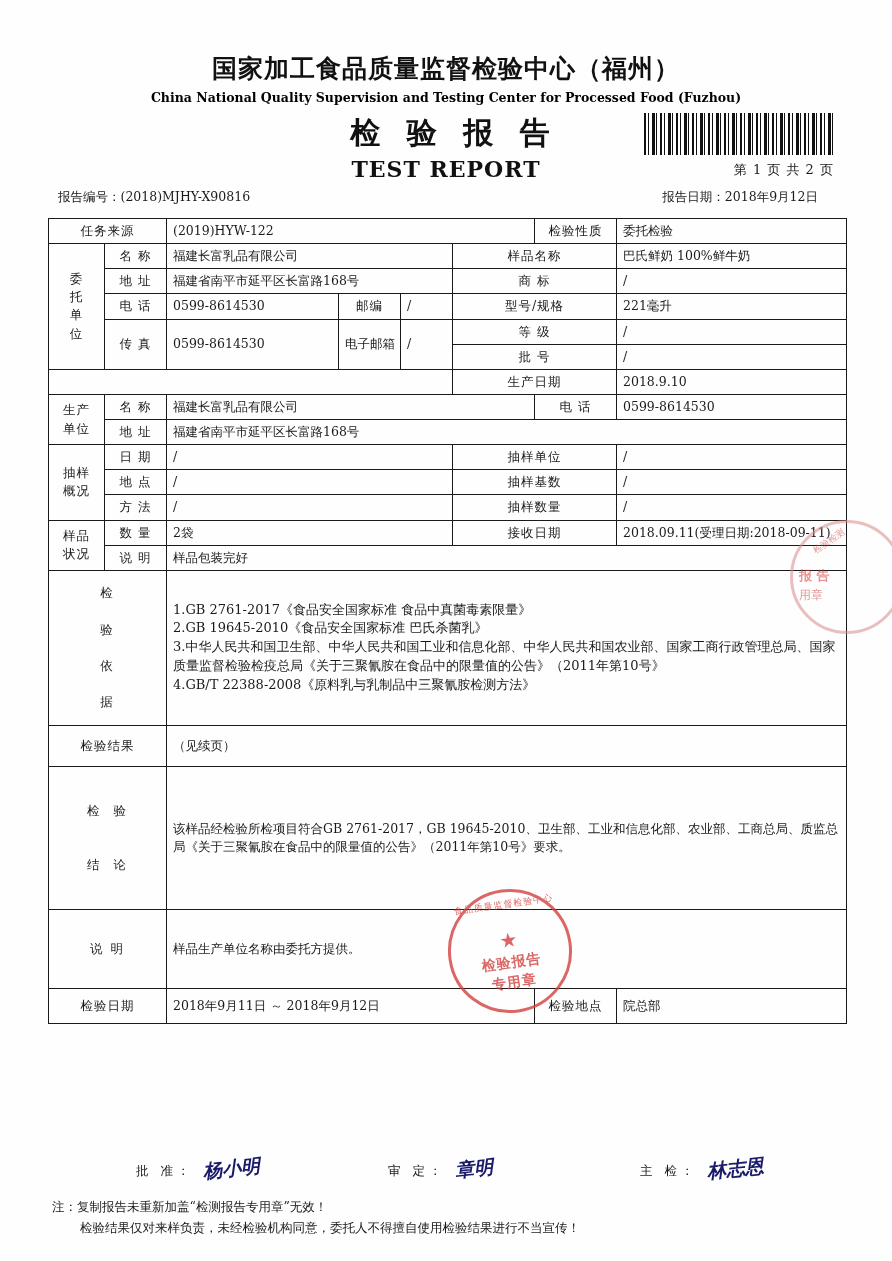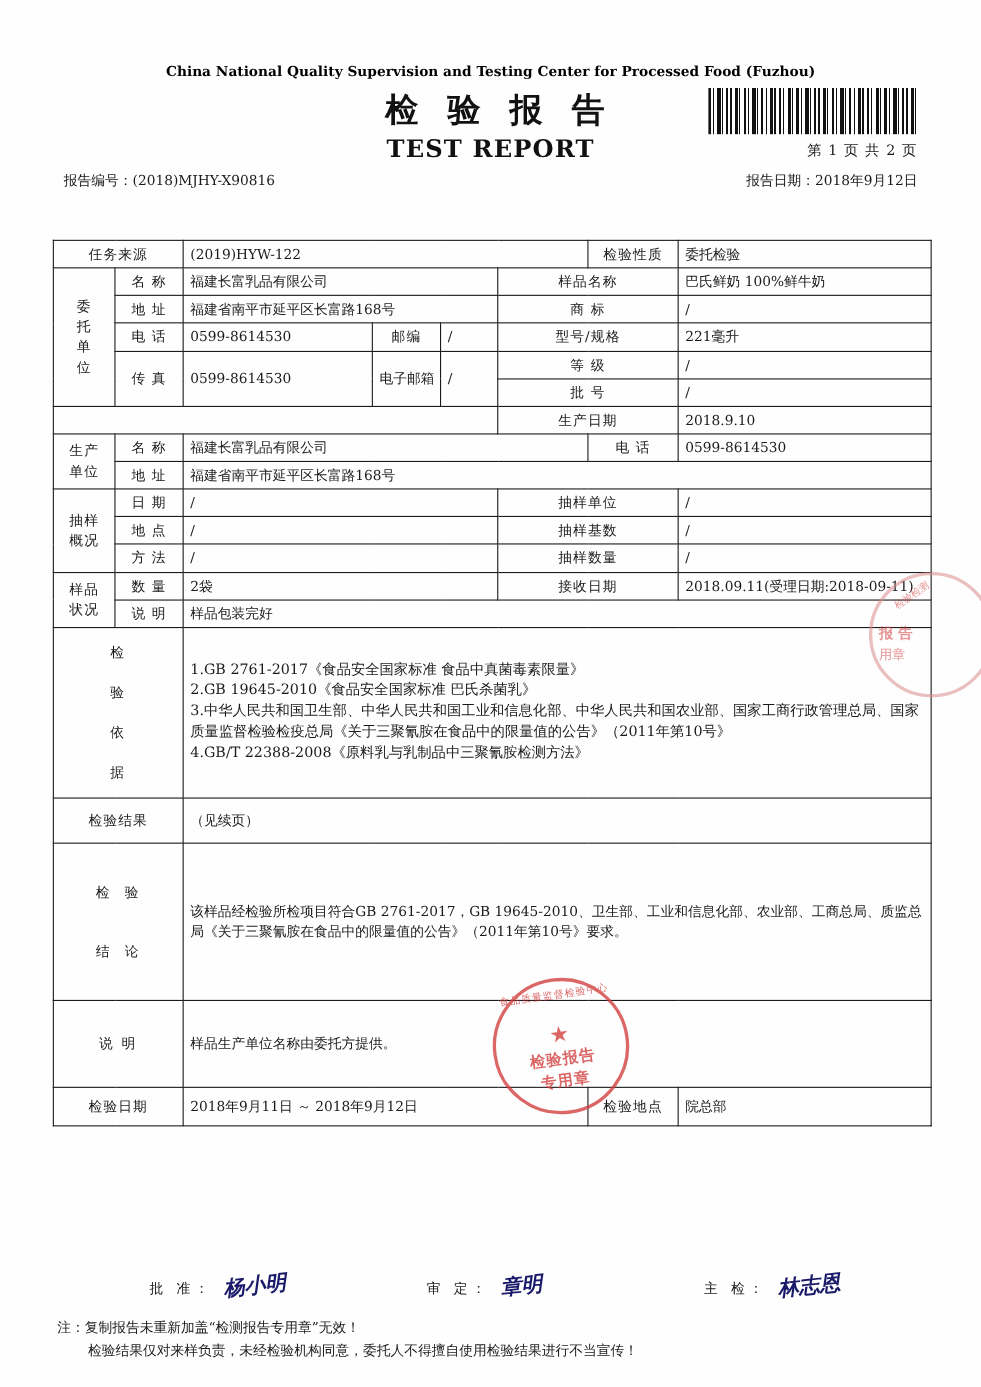--- a/index.html
+++ b/index.html
@@ -89,21 +89,21 @@
 
   .meta-row {
     position: relative;
     margin-top: 6px;
     height: 22px;
     padding: 0 35px;
     font-size: 12.5px;
     font-family: "DejaVu Serif", "Liberation Serif", serif;
   }
   .meta-left { position: absolute; left: 58px; top: 0; }
-  .meta-right { position: absolute; right: 58px; top: 0; }
+  .meta-right { position: absolute; right: 74px; top: 0; }
 
   
   table.main {
     position: absolute;
     left: 48px;
     top: 218px;
     width: 798px;
     border-collapse: collapse;
     font-family: "DejaVu Serif", "Liberation Serif", serif;
     font-size: 12.5px;
@@ -258,20 +258,21 @@
     line-height: 1.7;
   }
   .footer .l2 { padding-left: 28px; }
 </style>
 </head>
 <body>
 
 <div class="page">
 
   <div class="header">
+    <div class="title-cn">国家加工食品质量监督检验中心（福州）</div>
     <div class="title-en">China National Quality Supervision and Testing Center for Processed Food (Fuzhou)</div>
 
     <div class="report-title-row">
       <div class="report-title-cn">检 验 报 告</div>
       <div class="report-title-en">TEST REPORT</div>
       <div class="barcode"></div>
       <div class="page-count">第 1 页  共 2 页</div>
     </div>
   </div>
 

